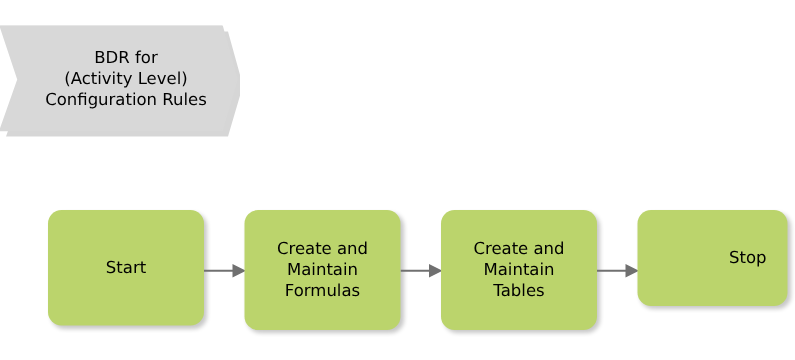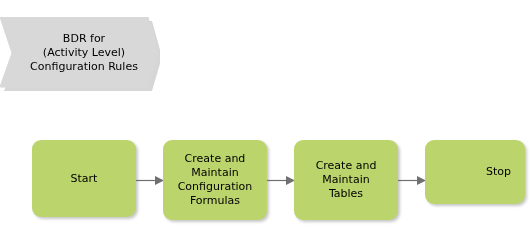--- a/index.html
+++ b/index.html
@@ -114,21 +114,20 @@
     <svg width="28" height="13" viewBox="0 0 28 13" xmlns="http://www.w3.org/2000/svg">
       <line x1="0" y1="6.5" x2="20" y2="6.5" stroke="#707070" stroke-width="1.2"></line>
       <polygon points="19,2 28,6.5 19,11" fill="#707070"></polygon>
     </svg>
   </div>
 
   <div class="node" id="node-formulas">
     <div>
       <span class="nline">Create and</span>
       <span class="nline">Maintain</span>
-      <span class="nline">Configuration</span>
       <span class="nline">Formulas</span>
     </div>
   </div>
 
   <div class="connector" id="conn-2">
     <svg width="28" height="13" viewBox="0 0 28 13" xmlns="http://www.w3.org/2000/svg">
       <line x1="0" y1="6.5" x2="20" y2="6.5" stroke="#707070" stroke-width="1.2"></line>
       <polygon points="19,2 28,6.5 19,11" fill="#707070"></polygon>
     </svg>
   </div>

